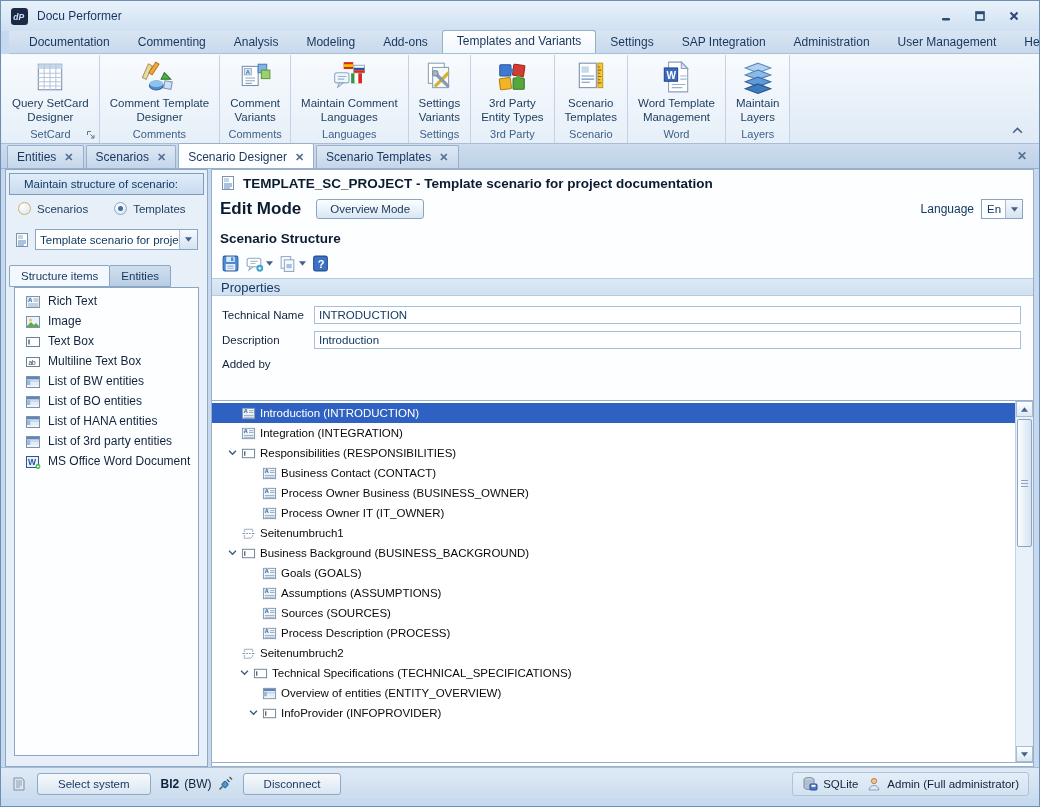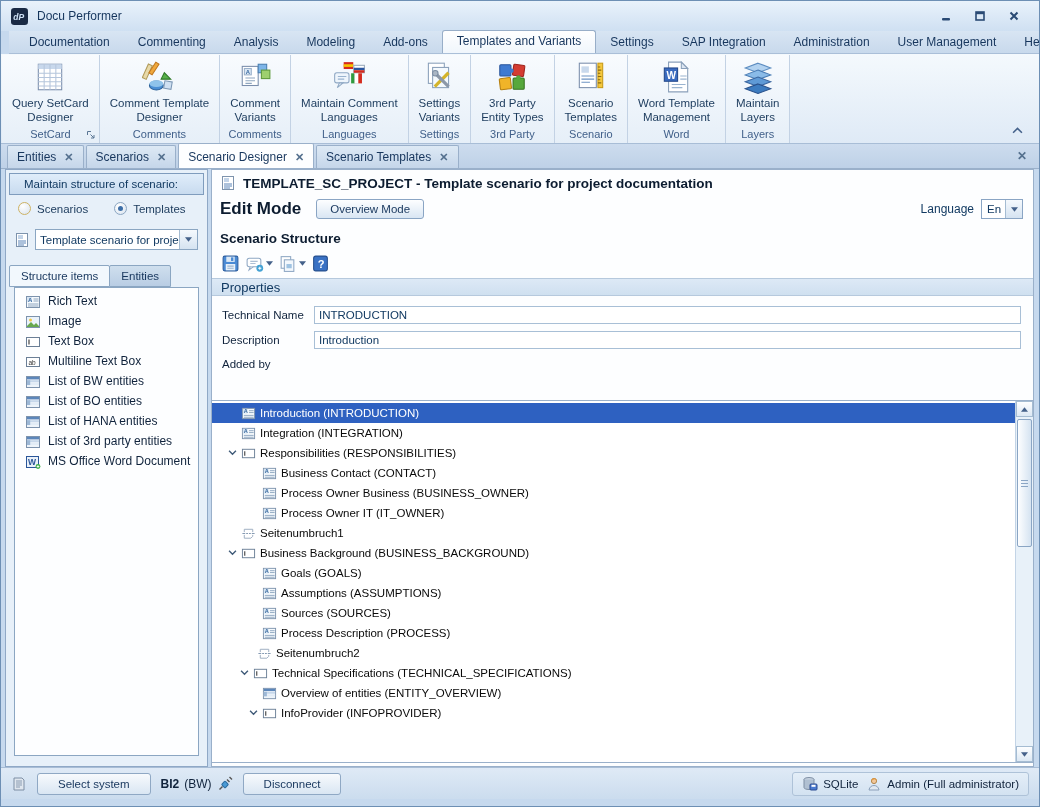--- a/index.html
+++ b/index.html
@@ -730,21 +730,21 @@
               <span class="tree-icon">
                 <svg viewBox="0 0 16 16">
                   <rect x="1.5" y="2.5" width="13" height="11" fill="#f6fafd" stroke="#7d93ad"></rect>
                   <rect x="2" y="3" width="5" height="5" fill="#d7e5f3"></rect>
                   <text x="3" y="7.6" font-size="6" font-weight="bold" fill="#3a6aa0">A</text>
                   <path d="M8.5 5h5M8.5 7h5M3 10h10.5M3 12h10.5" stroke="#8fa6c0"></path>
                 </svg>
               </span>
               <span>Process Description (PROCESS)</span>
             </div>
-            <div class="trow" style=" margin-left: 28px;">
+            <div class="trow" style="padding-left: 12px;">
               <span class="chev-slot"></span>
               <span class="tree-icon">
                 <svg viewBox="0 0 16 16">
                   <path d="M3.5 6.5v-3h9v3" fill="#fff" stroke="#9aabbf"></path>
                   <path d="M3.5 9.5v3.5h7l2-2V9.5" fill="#fff" stroke="#9aabbf"></path>
                   <path d="M1.5 8h3M5.5 8h2M8.5 8h2M11.5 8h3" stroke="#7d93ad"></path>
                 </svg>
               </span>
               <span>Seitenumbruch2</span>
             </div>

